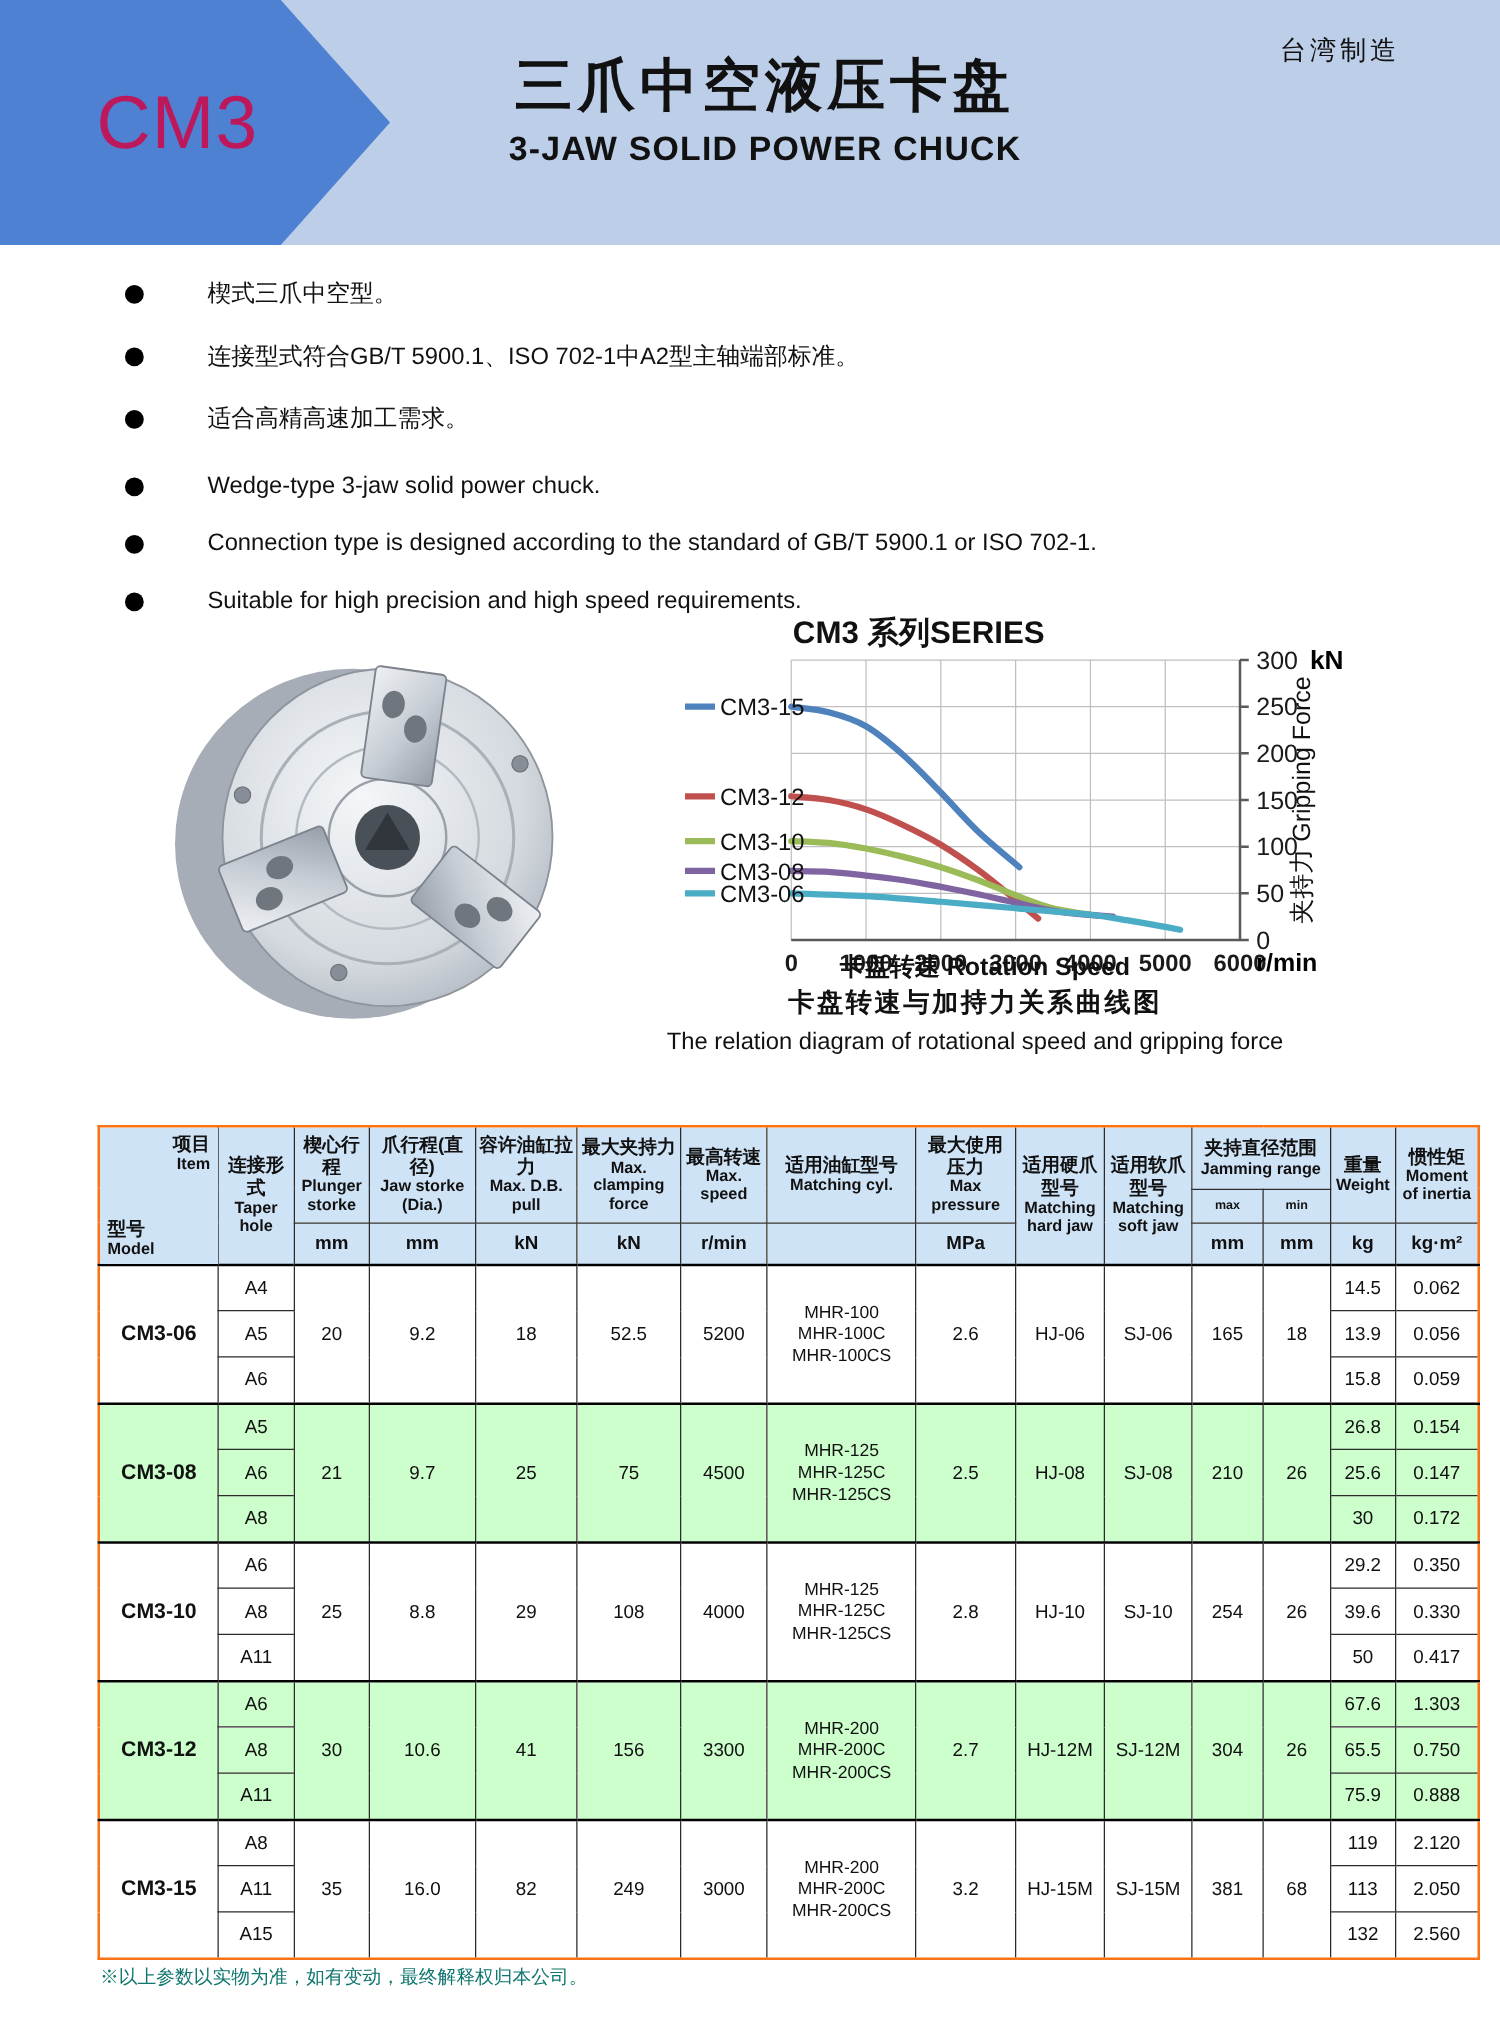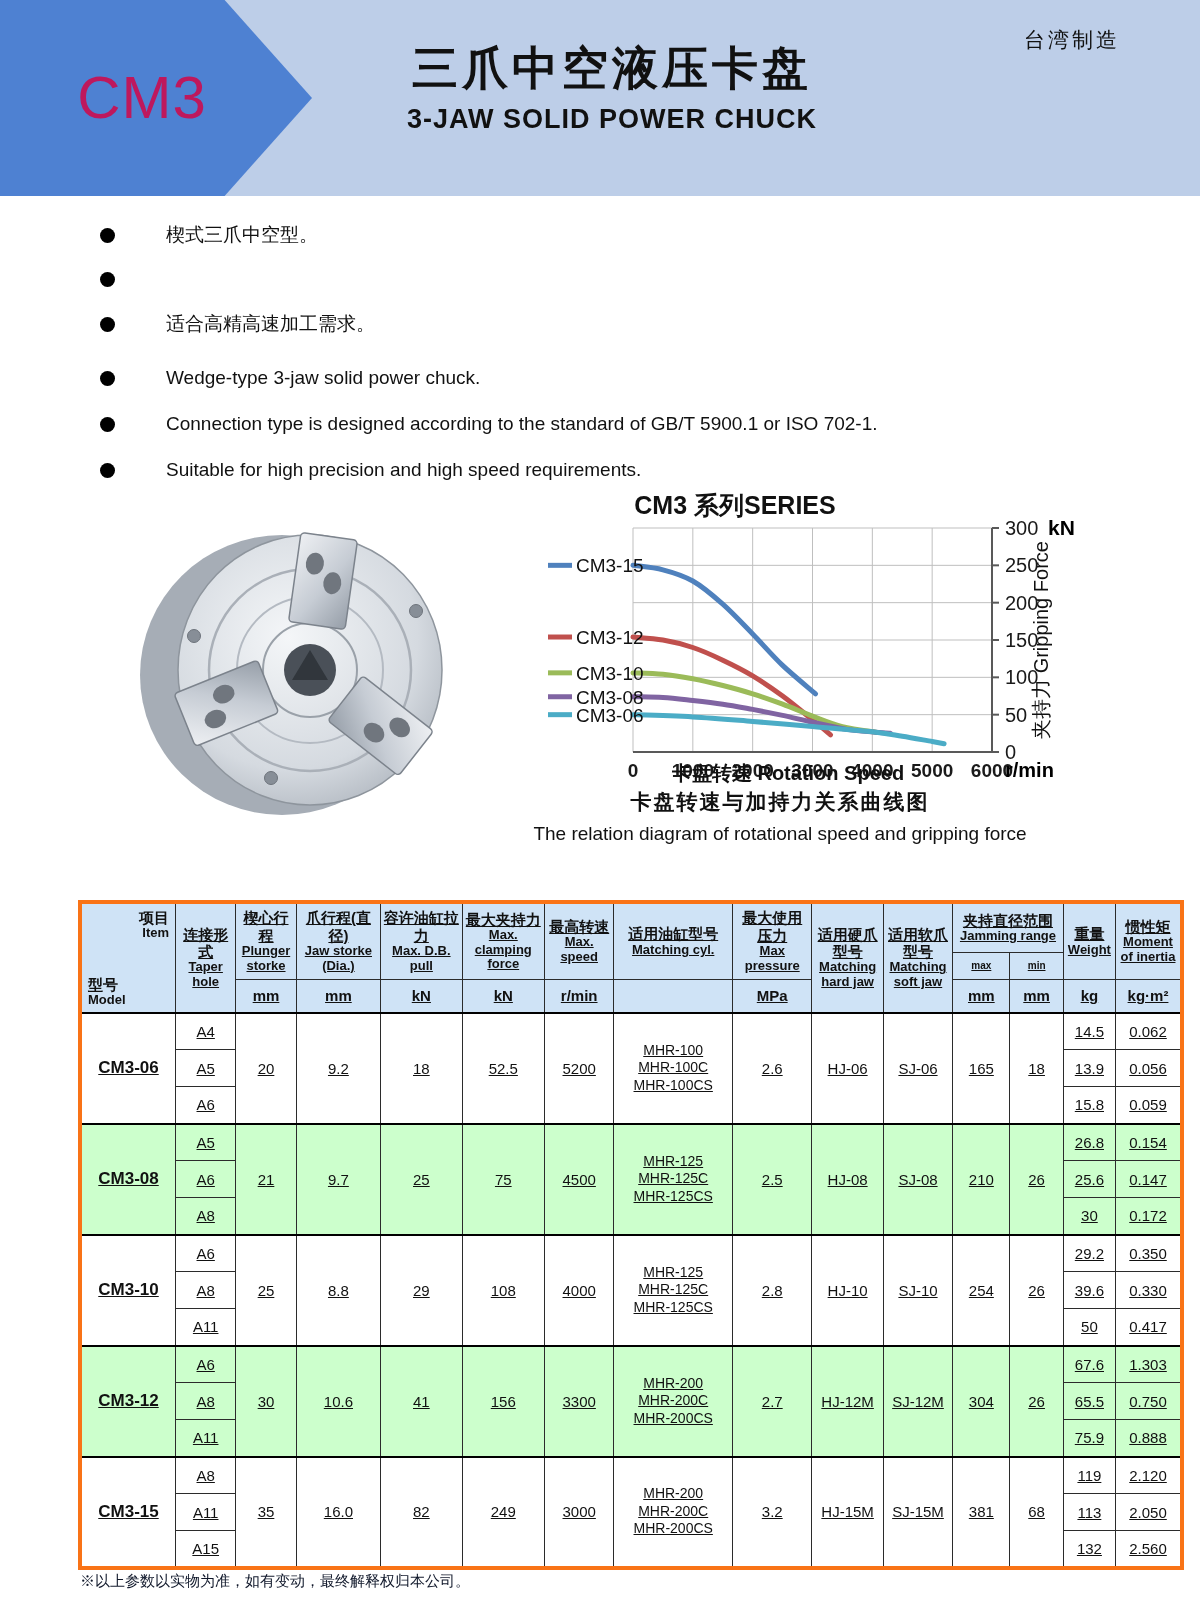--- a/index.html
+++ b/index.html
@@ -30,42 +30,42 @@
   .chart-wrap{position:absolute;left:520px;top:472px;width:575px;height:315px;}
   .captions{position:absolute;left:395px;top:788px;width:770px;text-align:center;}
   .cap-zh{font-size:21px;font-weight:bold;letter-spacing:2px;}
   .cap-en{font-size:19px;margin-top:7px;}
 
   
   .product{position:absolute;left:122px;top:518px;width:360px;height:305px;}
 
   
   .spec-wrap{position:absolute;left:78px;top:900px;width:1106px;}
-  table.spec{border-collapse:collapse;table-layout:fixed;width:1106px;border:4px solid #f97316;text-decoration:underline;}
+  table.spec{border-collapse:collapse;table-layout:fixed;width:1106px;border:2px solid #f97316;}
   .spec th,.spec td{border:1px solid #2b2b2b;text-align:center;vertical-align:middle;
       padding:1px 2px;overflow:hidden;}
   .spec thead th{background:#cfe3f6;font-weight:bold;}
   .spec .zh{display:block;font-size:15px;line-height:1.15;}
   .spec .en{display:block;font-size:13px;line-height:1.12;font-weight:bold;}
   .spec .unit-row th{font-size:15px;height:30px;}
   .spec .r1{height:50px;}
   .spec .r2 th{font-size:10px;height:24px;}
   .spec tbody tr{height:37px;}
   .spec tbody td{font-size:15px;background:#fff;}
   .spec tbody tr.shade td{background:#ccffcc;}
   .spec td.model{font-weight:bold;font-size:17px;}
   .spec td.cyl{font-size:14px;line-height:1.25;}
   .spec tr.gstart td{border-top:2px solid #000;}
   .spec thead tr.unit-row th{border-bottom:2px solid #000;}
   .corner{position:relative;background:#cfe3f6;
       background-image:linear-gradient(to bottom right,rgba(0,0,0,0) calc(50% - 1px),#333 calc(50% - 1px),#333 calc(50% + 1px),rgba(0,0,0,0) calc(50% + 1px));}
   .corner .item{position:absolute;top:5px;right:6px;text-align:right;}
   .corner .model-lab{position:absolute;bottom:4px;left:6px;text-align:left;}
 
-  .footnote{position:absolute;left:80px;top:1572px;font-size:15px;color:#0f172a;}
+  .footnote{position:absolute;left:80px;top:1572px;font-size:15px;color:#0f766e;}
 </style>
 </head>
 <body>
 
 <div class="page">
 
   <div class="banner">
     <div class="banner-arrow"></div>
     <div class="banner-model">CM3</div>
     <div class="banner-title-zh">三爪中空液压卡盘</div>
@@ -74,20 +74,21 @@
   </div>
 
   <div class="bullets">
     <ul class="group-zh">
       <li>
           <span class="dot"></span>
           <span>楔式三爪中空型。</span>
         </li>
       <li>
           <span class="dot"></span>
+          <span>连接型式符合GB/T 5900.1、ISO 702-1中A2型主轴端部标准。</span>
         </li>
       <li>
           <span class="dot"></span>
           <span>适合高精高速加工需求。</span>
         </li>
     </ul>
     <ul class="group-en">
       <li>
           <span class="dot"></span>
           <span>Wedge-type 3-jaw solid power chuck.</span>

